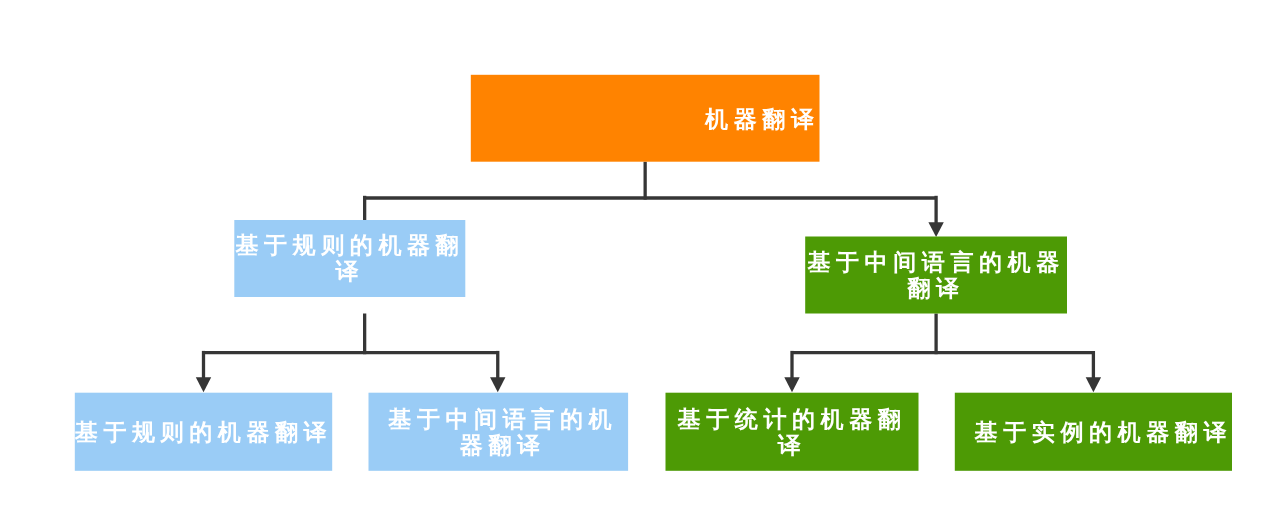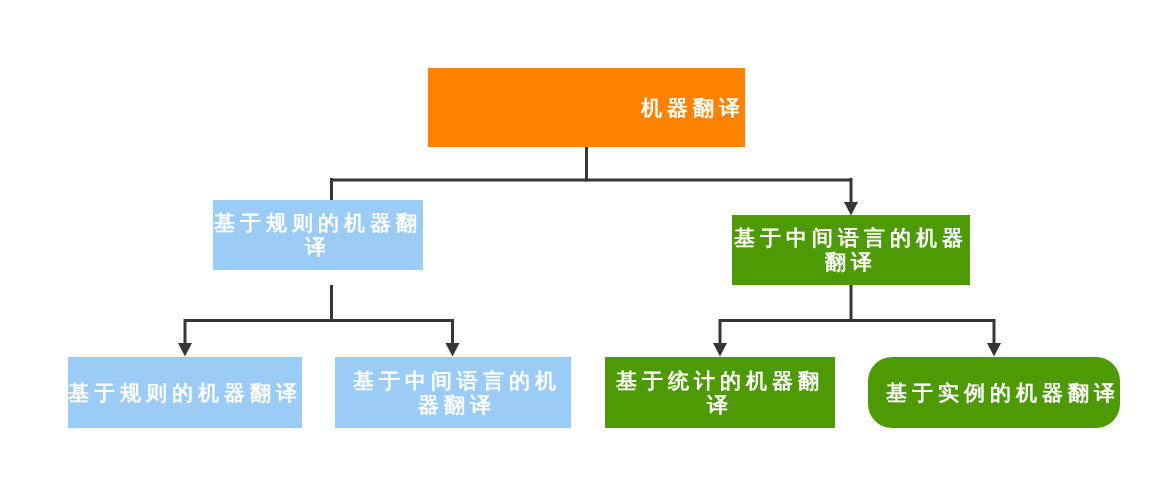--- a/index.html
+++ b/index.html
@@ -33,21 +33,21 @@
   .fill-orange { background: #FF8300; }
   .fill-blue   { background: #9ACCF6; }
   .fill-green  { background: #4D9A05; }
 
   .n-root        { left: 428px; top: 68px;  width: 317px; height: 79px; }
   .n-rule        { left: 213px; top: 200px; width: 210px; height: 70px; }
   .n-corpus      { left: 732px; top: 215px; width: 238px; height: 70px; }
   .n-memory      { left: 68px;  top: 357px; width: 234px; height: 71px; }
   .n-interlingua { left: 335px; top: 357px; width: 236px; height: 71px; }
   .n-statistical { left: 605px; top: 357px; width: 230px; height: 71px; }
-  .n-example     { left: 868px; top: 357px; width: 252px; height: 71px; border-radius: 24px; }
+  .n-example     { left: 868px; top: 357px; width: 252px; height: 71px; }
 
   .n-interlingua .node-label { display: inline-block; max-width: 228px; }
 
   .edge-line { stroke: #363636; stroke-width: 3; fill: none; }
   .edge-arrow { fill: #363636; stroke: none; }
 </style>
 </head>
 <body>
 
 <div class="canvas">

